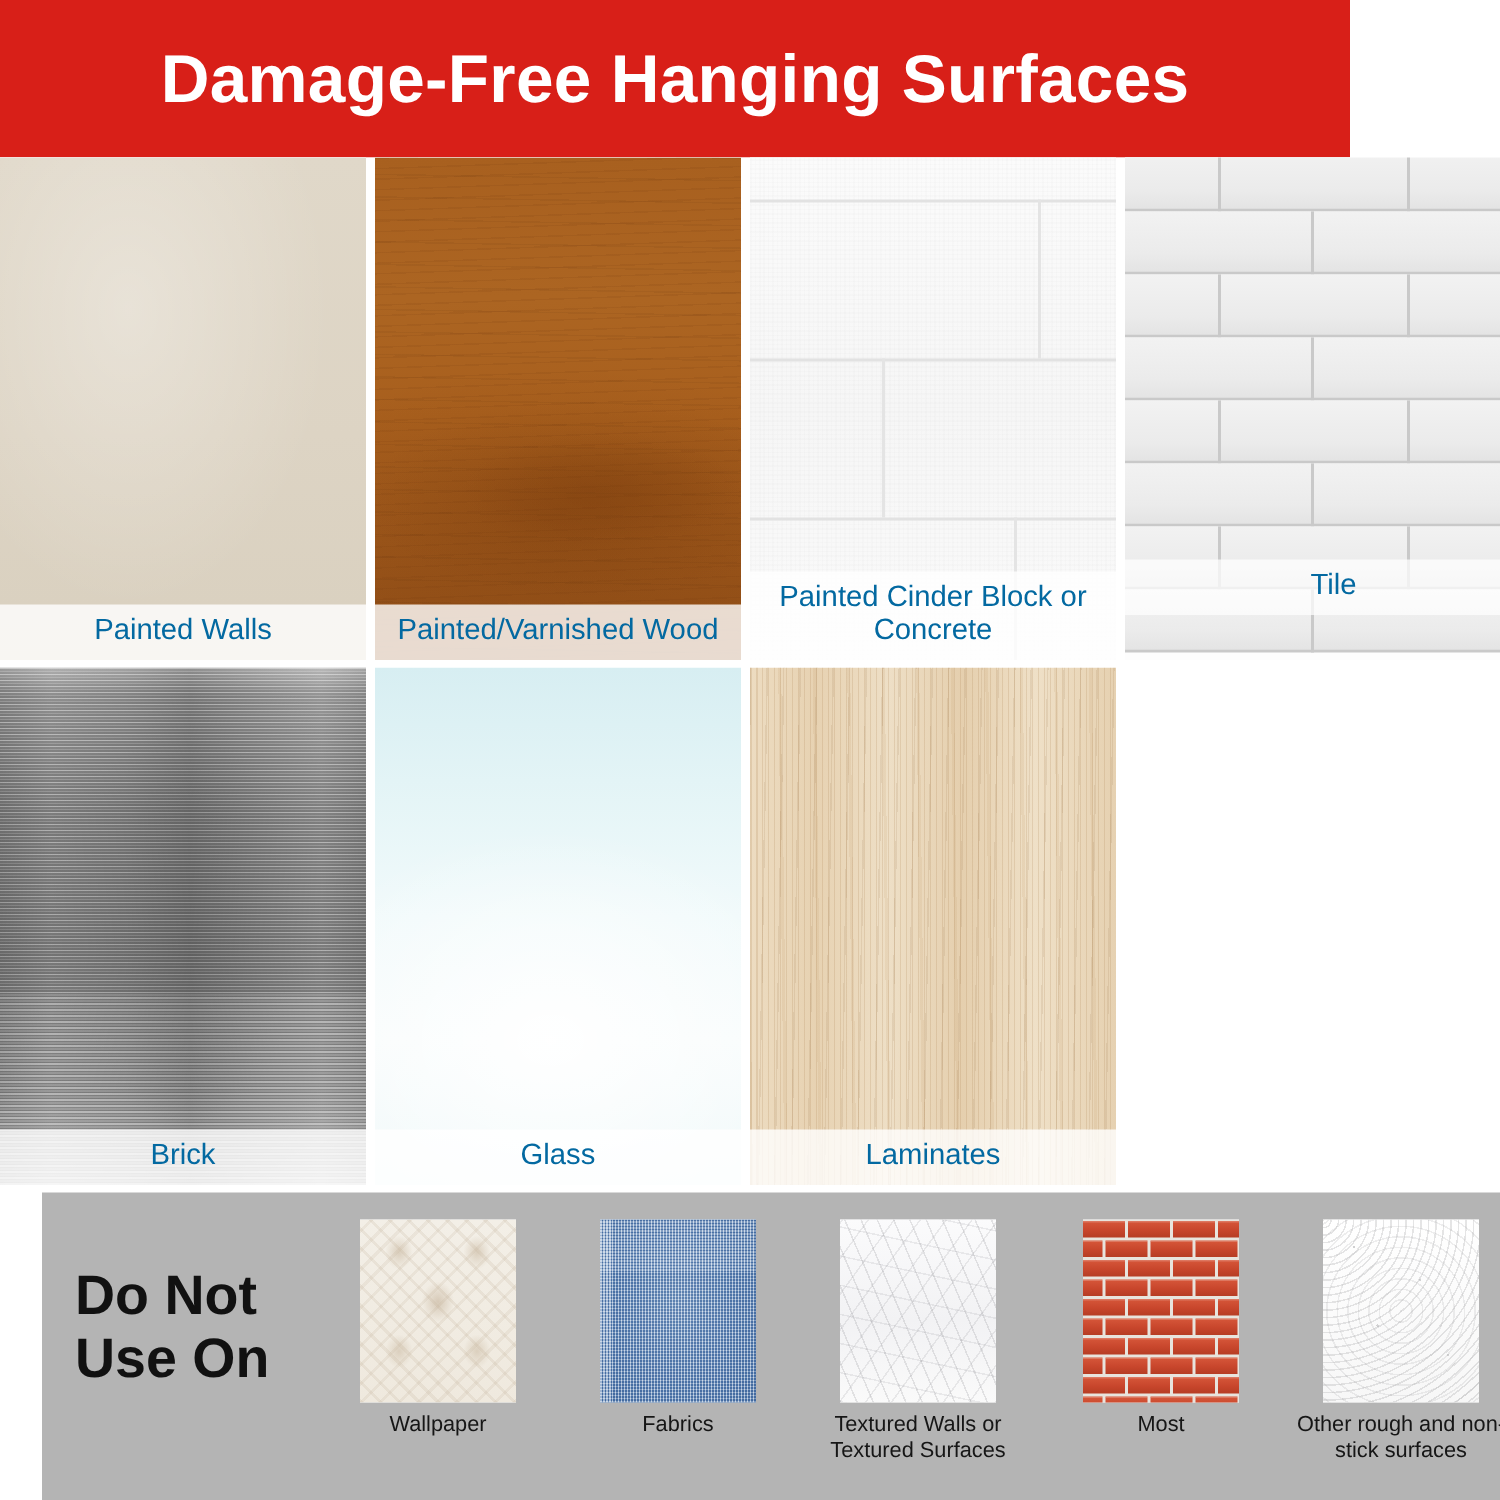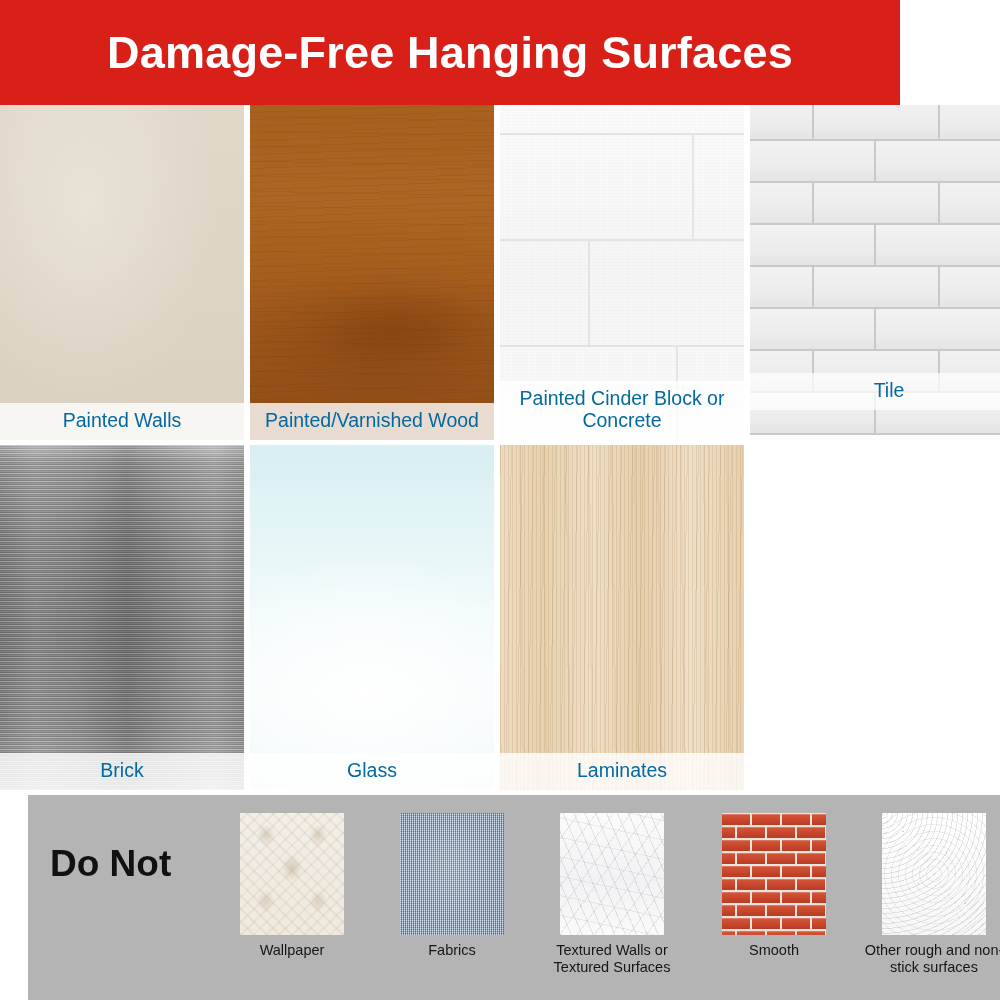--- a/index.html
+++ b/index.html
@@ -308,20 +308,21 @@
       <div class="cap">Laminates</div>
     </div>
 
 
   </div>
 
   <div class="dont">
 
     <div class="dont-title">
       <div>Do Not</div>
+      <div>Use On</div>
     </div>
 
     <div class="dont-item" id="d-wall">
       <div class="dont-thumb">
         <div class="th-wallpaper"></div>
       </div>
       <div class="dont-label">Wallpaper</div>
     </div>
 
     <div class="dont-item" id="d-fab">
@@ -376,21 +377,21 @@
             <div class="bk" style="left: 0px; top: 105px; width: 28px;"></div>
             <div class="bk" style="left: 30px; top: 105px; width: 28px;"></div>
             <div class="bk" style="left: 60px; top: 105px; width: 28px;"></div>
             <div class="bk" style="left: 90px; top: 105px; width: 28px;"></div>
             <div class="bk" style="left: -15px; top: 118px; width: 28px;"></div>
             <div class="bk" style="left: 15px; top: 118px; width: 28px;"></div>
             <div class="bk" style="left: 45px; top: 118px; width: 28px;"></div>
             <div class="bk" style="left: 75px; top: 118px; width: 28px;"></div>
           </div>
       </div>
-      <div class="dont-label">Smooth</div>
+      <div class="dont-label">Most</div>
     </div>
 
     <div class="dont-item" id="d-rough">
       <div class="dont-thumb">
         <div class="th-rough"></div>
       </div>
       <div class="dont-label">Other rough and non-stick surfaces</div>
     </div>
 
   </div>

